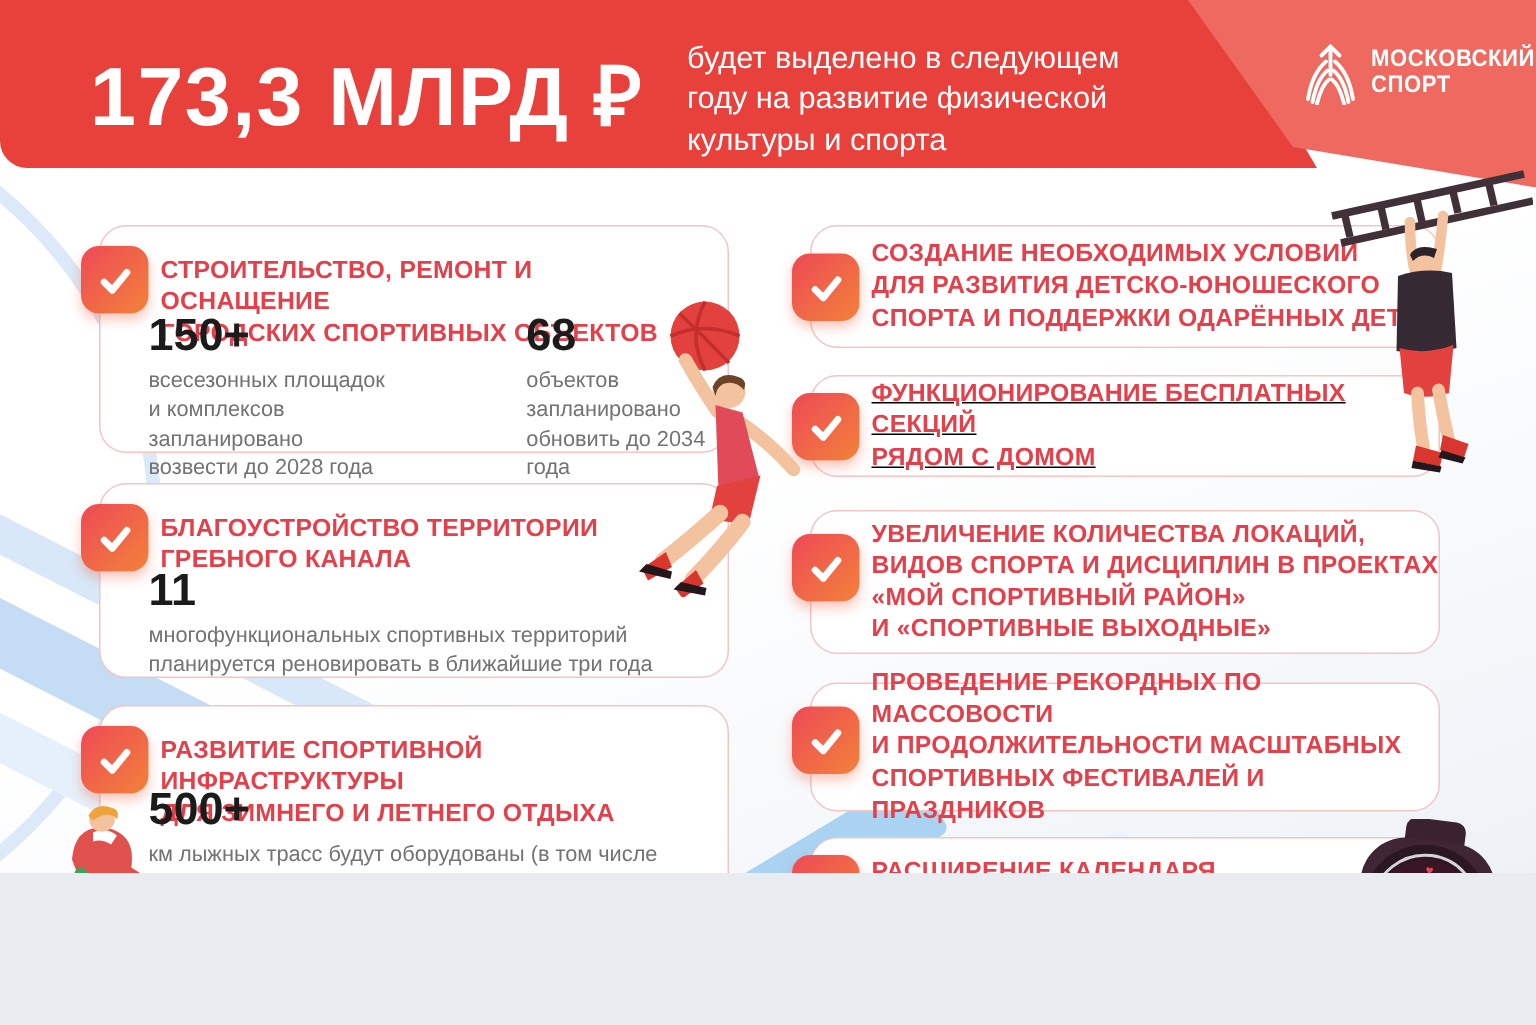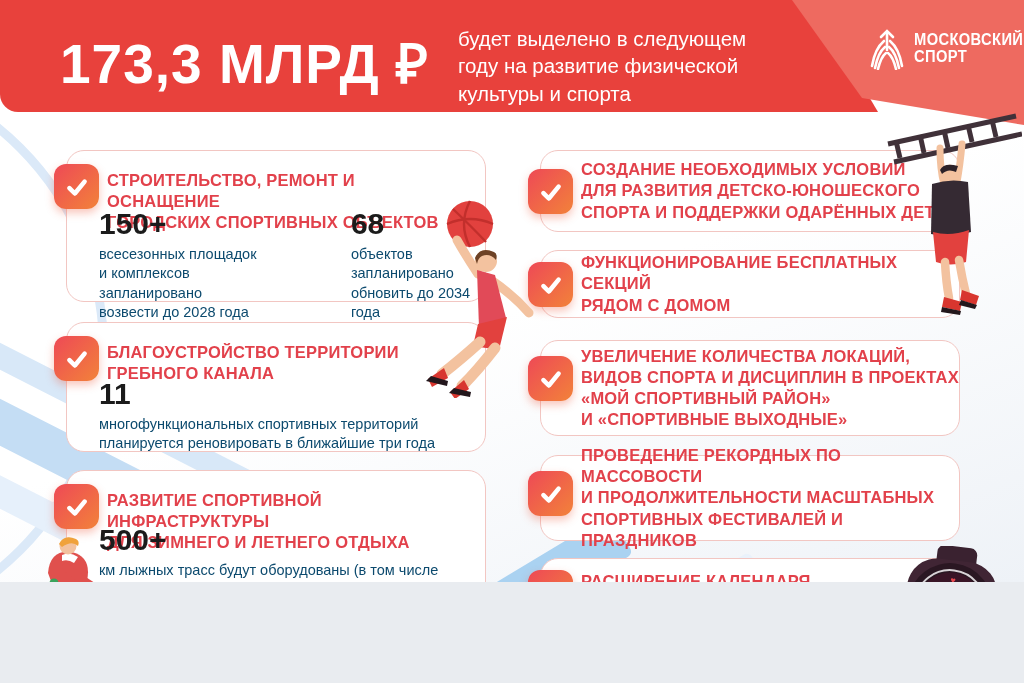--- a/index.html
+++ b/index.html
@@ -33,28 +33,28 @@
   .card{position:absolute;background:#ffffff;border:1.5px solid #f2c6c2;border-radius:18px;box-sizing:border-box;z-index:2;}
   .badge{position:absolute;left:-13px;width:45px;height:45px;border-radius:12px;
          background:linear-gradient(135deg,#ee4956 0%,#f2823a 100%);
          box-shadow:0 4px 8px rgba(238,90,60,.35);display:flex;align-items:center;justify-content:center;z-index:3;}
   .card-title{color:#e2414b;font-weight:800;font-size:16.5px;line-height:1.28;letter-spacing:.2px;white-space:pre-line;}
   .lcard .card-title{margin:19px 14px 0 40px;}
   .rcard{display:flex;align-items:center;}
   .rcard .card-title{margin-left:40px;}
   .stat-row{position:absolute;left:32px;display:flex;gap:78px;}
   .stat-value{color:#1b1b1b;font-weight:800;font-size:30px;line-height:1;}
-  .stat-desc{color:#0c4a6e;font-size:14.5px;line-height:1.34;margin-top:6px;white-space:pre-line;}
+  .stat-desc{color:#737373;font-size:14.5px;line-height:1.34;margin-top:6px;white-space:pre-line;}
 
   
   .card.l1{left:66px;top:150px;width:420px;height:152px;}
   .card.l2{left:66px;top:322px;width:420px;height:130px;}
   .card.l3{left:66px;top:470px;width:420px;height:168px;}
   .card.r1{left:540px;top:150px;width:420px;height:82px;}
-  .card.r2{left:540px;top:250px;width:420px;height:68px;}
+  .card.r2{left:540px;top:250px;width:420px;height:68px;text-decoration:underline;}
   .card.r3{left:540px;top:340px;width:420px;height:96px;}
   .card.r4{left:540px;top:455px;width:420px;height:86px;}
   .card.r5{left:540px;top:558px;width:420px;height:68px;}
   .l1 .badge,.l2 .badge,.l3 .badge{top:13px;}
   .r1 .badge{top:18px;} .r2 .badge{top:11px;} .r3 .badge{top:15px;} .r4 .badge{top:15px;} .r5 .badge{top:11px;}
   .l1 .stat-row{top:58px;} .l2 .stat-row{top:56px;justify-content:flex-end;} .l3 .stat-row{top:54px;}
 
   
   .illus{position:absolute;z-index:5;}
   .illus.player{left:398px;top:198px;}

